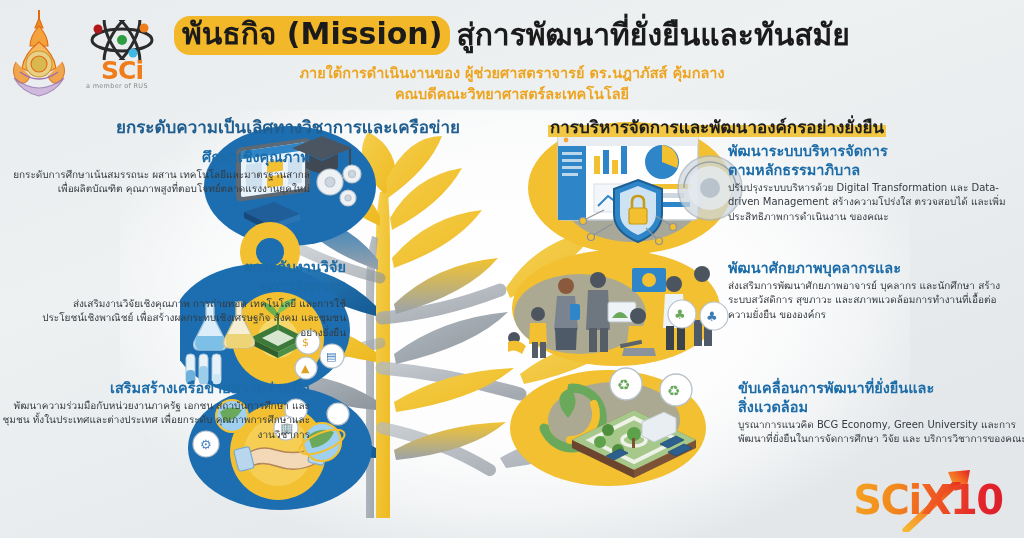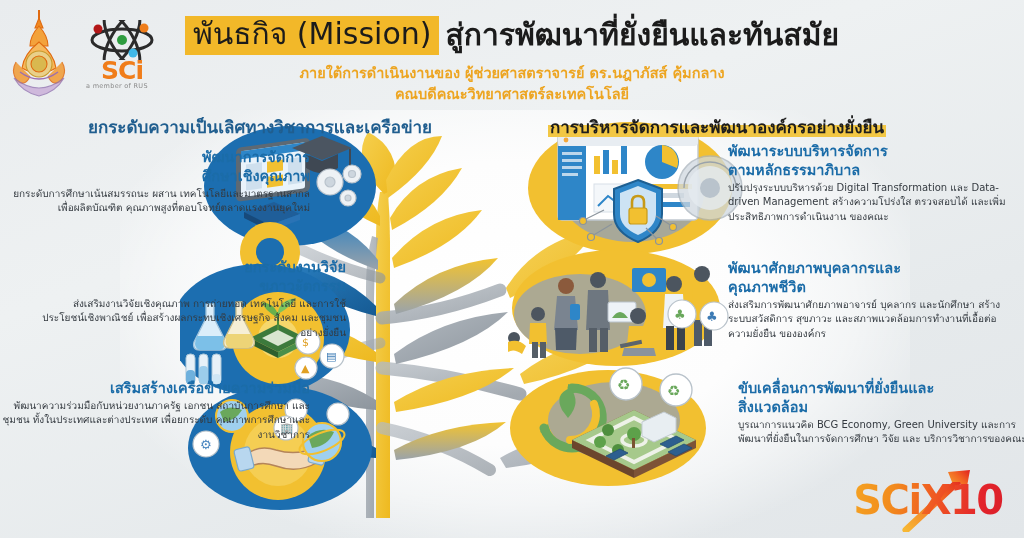--- a/index.html
+++ b/index.html
@@ -39,42 +39,43 @@
     font-size: 6.5px; color: #8a8a8a; text-align: left; letter-spacing: .3px;
   }
 
   
   .header { position: absolute; left: 0; top: 16px; width: 1024px; text-align: center; }
   .title-line { display: inline-block; white-space: nowrap; }
   .title-hl {
     display: inline-block;
     background: #f2b829;
     color: #1b1b1b;
-    font-size: 30px; font-weight: 400;
+    font-size: 30px; font-weight: 700;
     padding: 1px 8px 3px 8px;
     line-height: 1.15;
     vertical-align: middle;
+    border-radius: 16px;
   }
   .title-rest {
     display: inline-block;
     color: #1b1b1b;
     font-size: 30px; font-weight: 700;
     padding-left: 6px; line-height: 1.15;
     vertical-align: middle;
   }
   .subtitle {
     margin-top: 8px;
     color: #eda521;
     font-size: 14.5px; font-weight: 700; line-height: 1.5;
   }
 
   
   .sec-head-left {
     position: absolute; left: 60px; top: 117px; width: 400px;
-    text-align: center;
+    text-align: right;
     font-size: 17px; font-weight: 700; color: #205e8f; line-height: 1.2;
   }
   .sec-head-right {
     position: absolute; left: 548px; top: 117px; width: 380px;
     text-align: left;
     font-size: 17px; font-weight: 700; color: #1d1d1d; line-height: 1.2;
   }
   .sec-head-right .hl {
     background: linear-gradient(to bottom, rgba(242,184,41,0) 38%, #f2c744 38%, #f2c744 100%);
     padding: 0 2px;
@@ -503,21 +504,20 @@
     </div>
   </div>
 
   <div class="sec-head-left">ยกระดับความเป็นเลิศทางวิชาการและเครือข่าย</div>
   <div class="sec-head-right">
     <span class="hl">การบริหารจัดการและพัฒนาองค์กรอย่างยั่งยืน</span>
   </div>
 
   <div class="block left blk-l1">
     <div class="b-title">
-      <div>พัฒนาการจัดการ</div>
       <div>ศึกษาเชิงคุณภาพ</div>
     </div>
     <div class="b-body">ยกระดับการศึกษาเน้นสมรรถนะ ผสาน เทคโนโลยีและมาตรฐานสากล เพื่อผลิตบัณฑิต คุณภาพสูงที่ตอบโจทย์ตลาดแรงงานยุคใหม่</div>
   </div>
 
   <div class="block left blk-l2">
     <div class="b-title">
       <div>ยกระดับงานวิจัย</div>
       <div>ขภาวะัตกรรม</div>
     </div>
@@ -535,21 +535,20 @@
     <div class="b-title">
       <div>พัฒนาระบบบริหารจัดการ</div>
       <div>ตามหลักธรรมาภิบาล</div>
     </div>
     <div class="b-body">ปรับปรุงระบบบริหารด้วย Digital Transformation และ Data-driven Management สร้างความโปร่งใส ตรวจสอบได้ และเพิ่มประสิทธิภาพการดำเนินงาน ของคณะ</div>
   </div>
 
   <div class="block right blk-r2">
     <div class="b-title">
       <div>พัฒนาศักยภาพบุคลากรและ</div>
-      <div>คุณภาพชีวิต</div>
     </div>
     <div class="b-body">ส่งเสริมการพัฒนาศักยภาพอาจารย์ บุคลากร และนักศึกษา สร้างระบบสวัสดิการ สุขภาวะ และสภาพแวดล้อมการทำงานที่เอื้อต่อความยั่งยืน ขององค์กร</div>
   </div>
 
   <div class="block right blk-r3">
     <div class="b-title">
       <div>ขับเคลื่อนการพัฒนาที่ยั่งยืนและ</div>
       <div>สิ่งแวดล้อม</div>
     </div>
     <div class="b-body">บูรณาการแนวคิด BCG Economy, Green University และการพัฒนาที่ยั่งยืนในการจัดการศึกษา วิจัย และ บริการวิชาการของคณะ</div>

